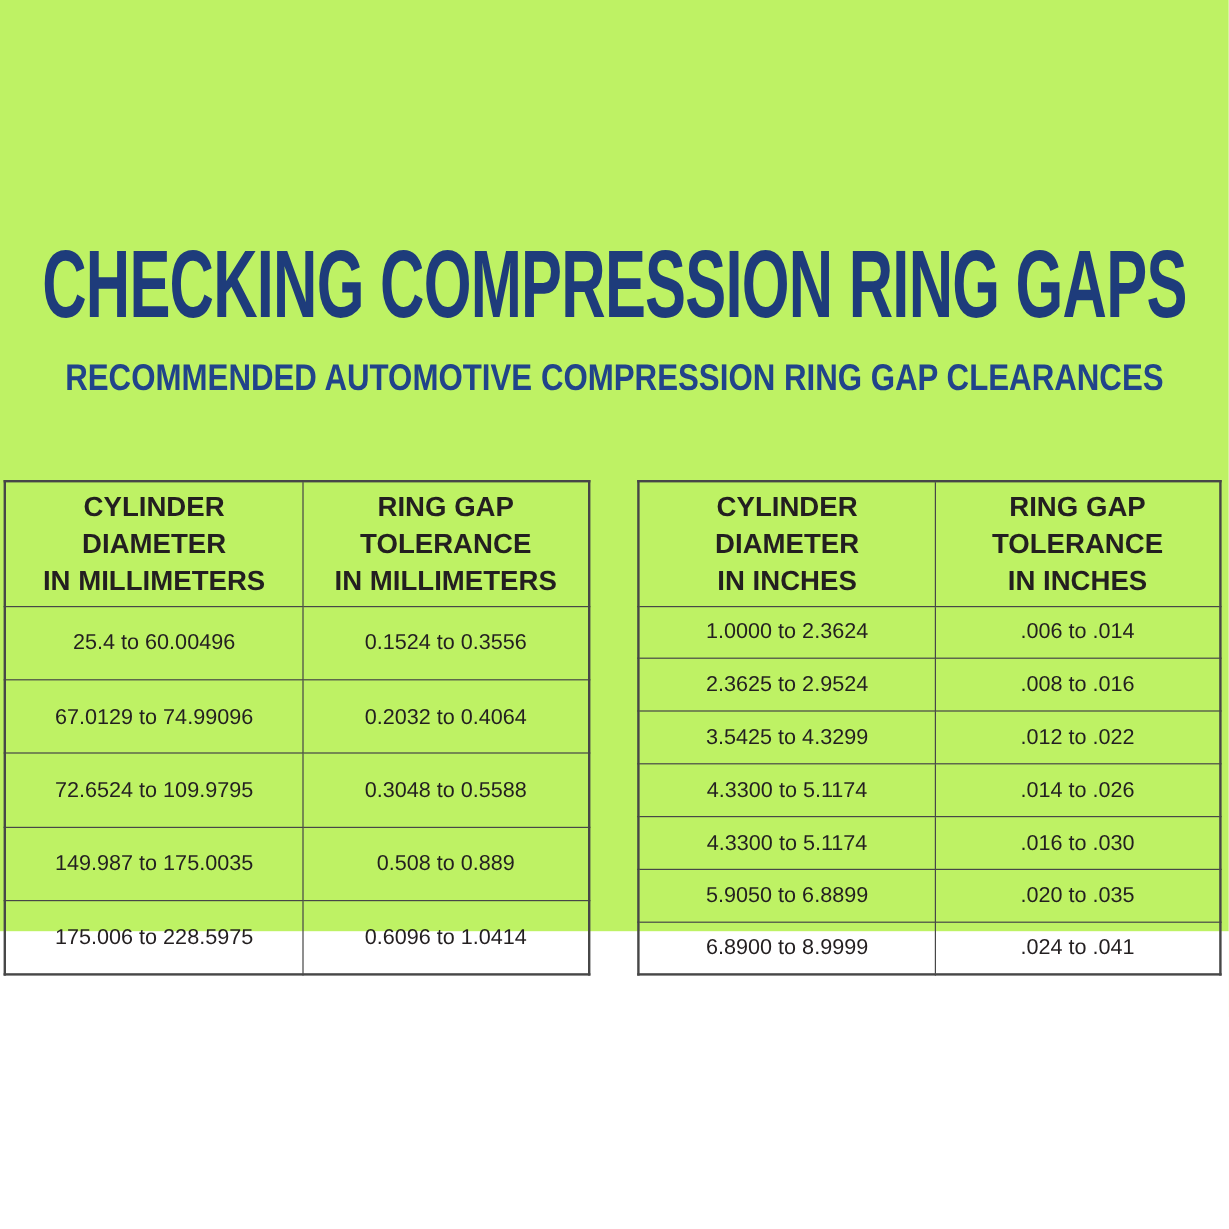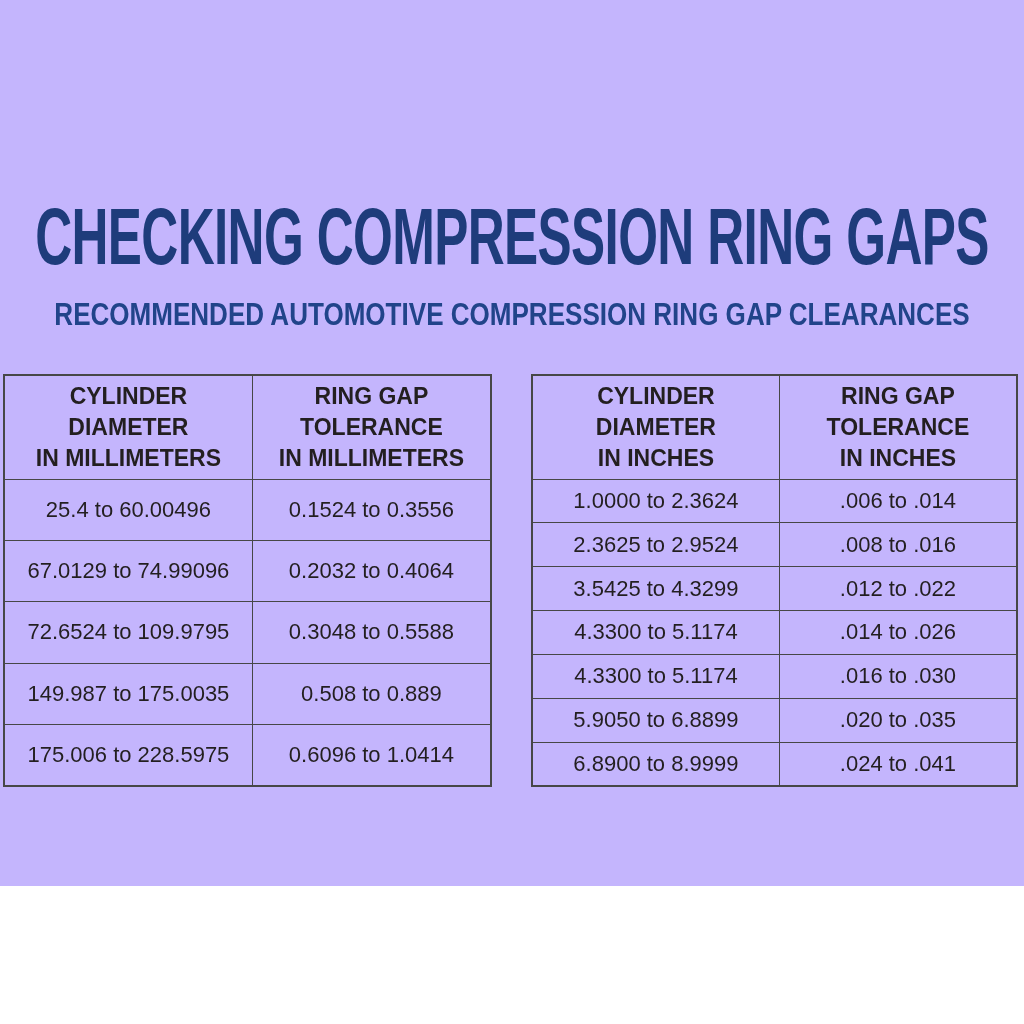--- a/index.html
+++ b/index.html
@@ -2,21 +2,21 @@
 <html><head>
 <meta charset="utf-8">
 <style>
   * { margin: 0; padding: 0; box-sizing: border-box; }
   html, body {
     width: 1024px; height: 1024px;
     background: #ffffff;
     font-family: "Liberation Sans", sans-serif;
     overflow: hidden;
   }
-  .page { position: relative; width: 1024px; height: 886px; background: #c4b5fd; }
+  .page { position: relative; width: 1024px; height: 776px; background: #bef264; }
 
   
   .title {
     position: absolute;
     top: 197px; left: 50%;
     white-space: nowrap;
     font-size: 80px;
     font-weight: 700;
     line-height: 1;
     letter-spacing: -1px;
@@ -32,21 +32,21 @@
     font-size: 31px;
     font-weight: 700;
     line-height: 1;
     color: #21448a;
     transform: translateX(-50%) scaleX(0.84);
   }
 
   
   .spec-table {
     position: absolute;
-    top: 374px;
+    top: 400px;
     height: 413px;
     border-collapse: collapse;
     table-layout: fixed;
     border: 2.5px solid #474747;
     color: #231f20;
   }
   .spec-table.mm { left: 3px;  width: 489px; }
   .spec-table.in { left: 531px; width: 487px; }
 
   .spec-table th, .spec-table td {
@@ -57,21 +57,21 @@
     white-space: nowrap;
   }
   .spec-table th {
     height: 104px;
     font-size: 23px;
     font-weight: 700;
     line-height: 31px;
   }
   .spec-table td {
     height: 38.5px;
-    font-size: 22px;
+    font-size: 18px;
     font-weight: 400;
   }
   .col-diameter { width: 51%; }
   .col-tolerance { width: 49%; }
   .hline { display: block; }
 </style>
 </head>
 <body>
 
 <div class="page">

